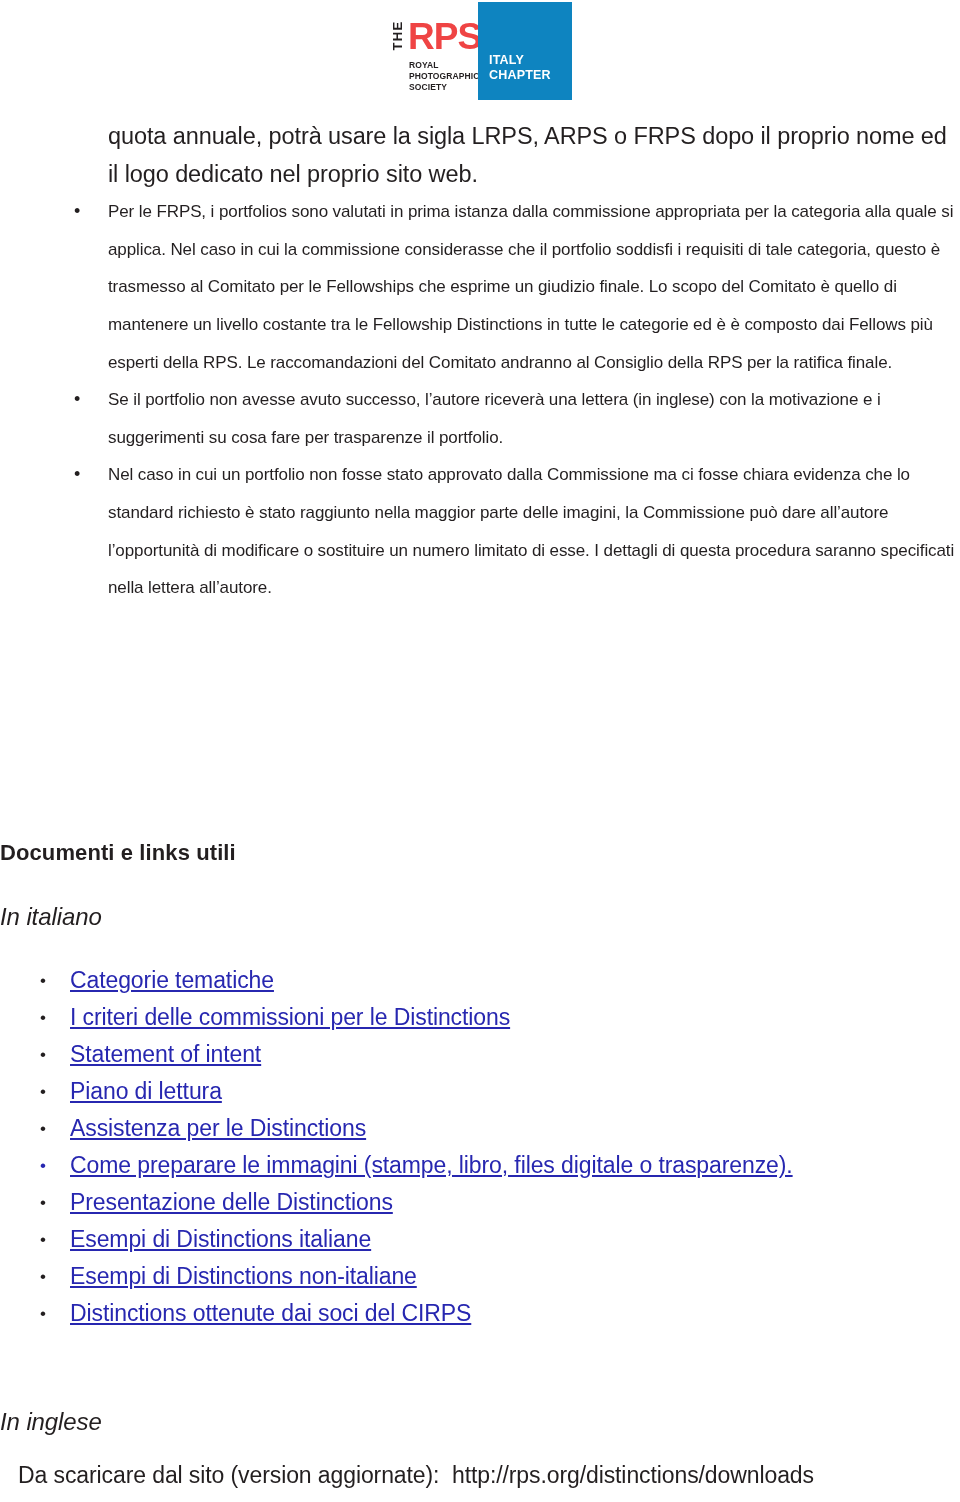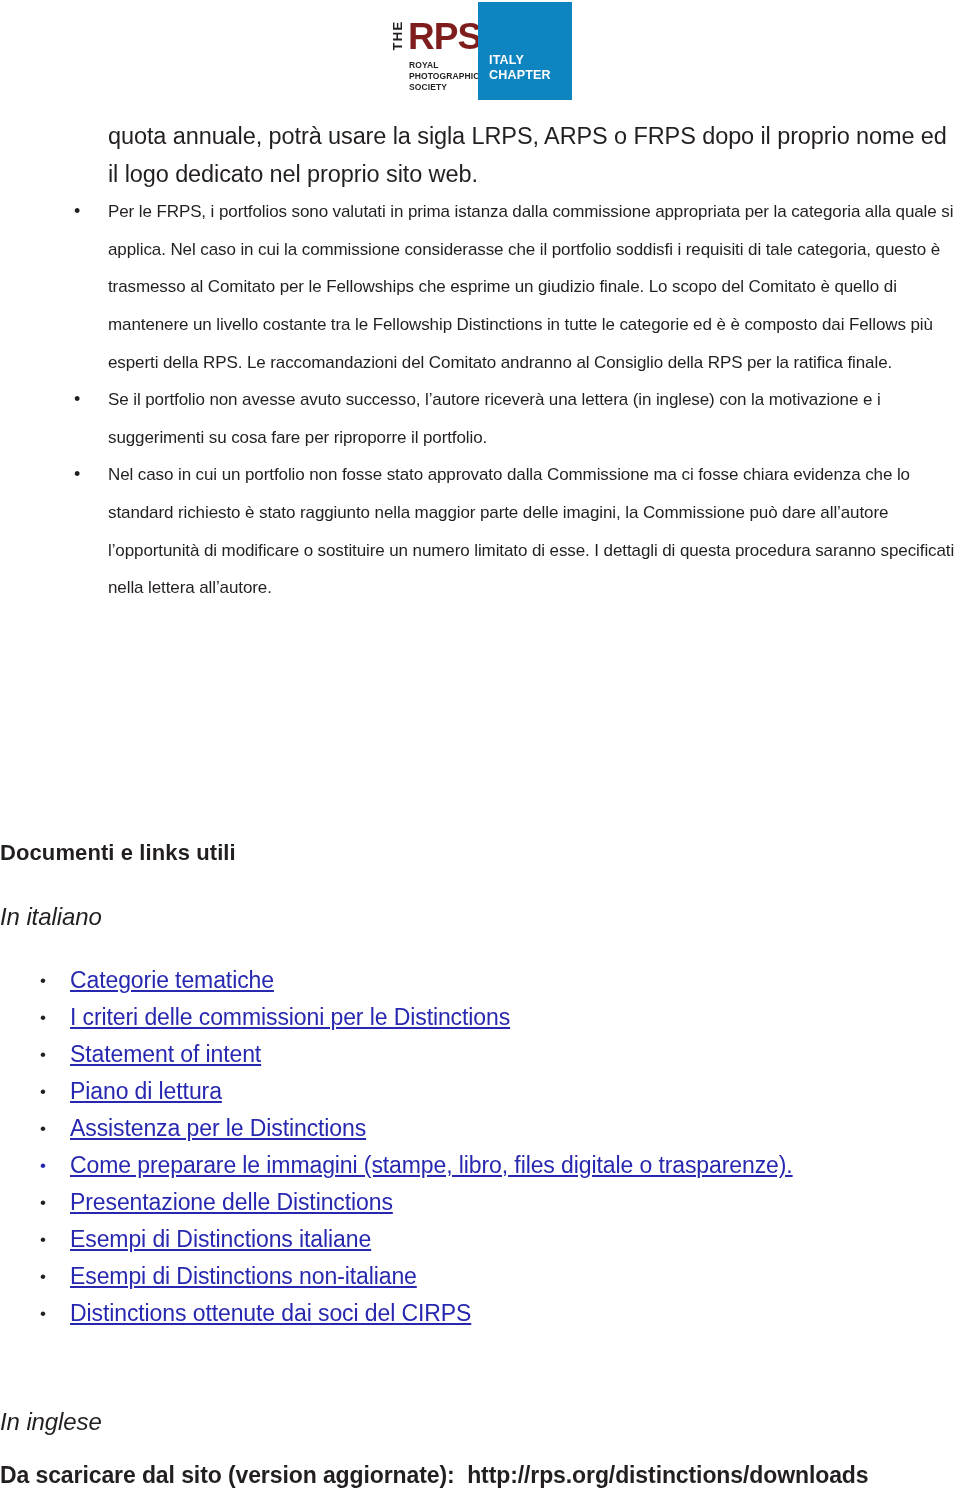--- a/index.html
+++ b/index.html
@@ -54,21 +54,21 @@
     line-height: 1;
   }
   .rps-big {
     position: absolute;
     left: 20px;
     top: 16px;
     font-family: "Liberation Sans", "DejaVu Sans", sans-serif;
     font-weight: 700;
     font-size: 37px;
     letter-spacing: -1px;
-    color: #7f1d1d;
+    color: #ef4444;
     line-height: 1;
   }
   .rps-sub {
     position: absolute;
     left: 21px;
     top: 58px;
     font-family: "Liberation Sans", "DejaVu Sans", sans-serif;
     font-weight: 700;
     font-size: 8.5px;
     line-height: 11px;
@@ -202,24 +202,25 @@
     letter-spacing: -0.1px;
     cursor: pointer;
   }
 
   
   .footer-line {
     position: absolute;
     left: 0;
     top: 1462px;
     font-size: 23px;
-    font-weight: 700;
+    font-weight: 400;
     letter-spacing: -0.1px;
     color: #231f20;
     white-space: pre;
+    padding-left: 18px;
   }
 </style>
 </head>
 <body>
 
 <div class="header">
   <div class="logo-lockup">
     <div class="rps-mark">
       <div class="rps-the">THE</div>
       <div class="rps-big">RPS</div>
@@ -233,21 +234,21 @@
     </div>
   </div>
 </div>
 
 <div class="content">
 
   <p class="para-block cont">quota annuale, potrà usare la sigla LRPS, ARPS o FRPS dopo il proprio nome ed il logo dedicato nel proprio sito web.</p>
 
   <ul class="bullets">
     <li>Per le FRPS, i portfolios sono valutati in prima istanza dalla commissione appropriata per la categoria alla quale si applica. Nel caso in cui la commissione considerasse che il portfolio soddisfi i requisiti di tale categoria, questo è trasmesso al Comitato per le Fellowships che esprime un giudizio finale. Lo scopo del Comitato è quello di mantenere un livello costante tra le Fellowship Distinctions in tutte le categorie ed è è composto dai Fellows più esperti della RPS. Le raccomandazioni del Comitato andranno al Consiglio della RPS per la ratifica finale.</li>
-    <li>Se il portfolio  non avesse avuto successo, l’autore riceverà una lettera (in inglese) con la motivazione e i suggerimenti su cosa fare per riproporre il portfolio.</li>
+    <li>Se il portfolio  non avesse avuto successo, l’autore riceverà una lettera (in inglese) con la motivazione e i suggerimenti su cosa fare per trasparenze il portfolio.</li>
     <li class="loose">Nel caso in cui un portfolio non fosse stato approvato dalla Commissione ma ci fosse chiara evidenza che lo standard richiesto è stato raggiunto nella maggior parte delle imagini, la Commissione può dare all’autore l’opportunità di modificare o sostituire un numero limitato di esse. I dettagli di questa procedura saranno specificati nella lettera all’autore.</li>
   </ul>
 </div>
 
 <div class="section-head">Documenti e links utili</div>
 
 <div class="lang-label lang-italiano">In italiano</div>
 
 <ul class="linklist">
   <li>

